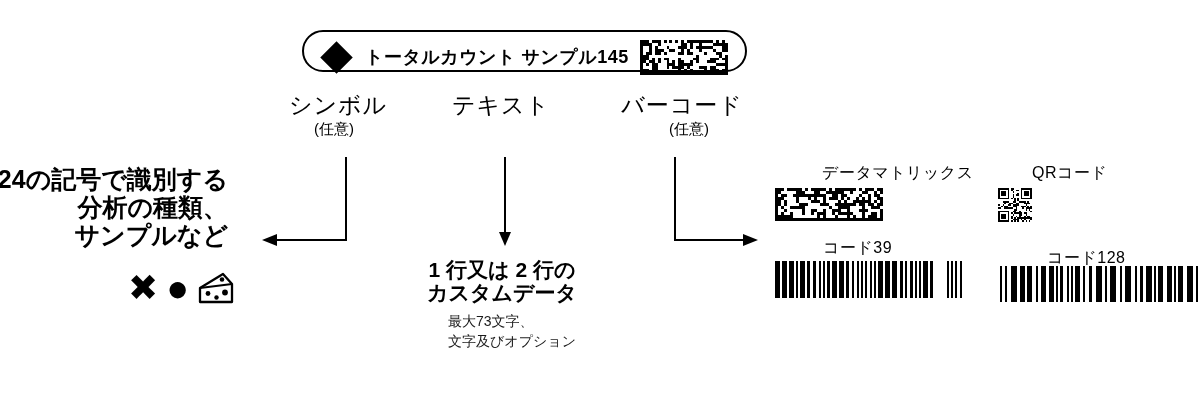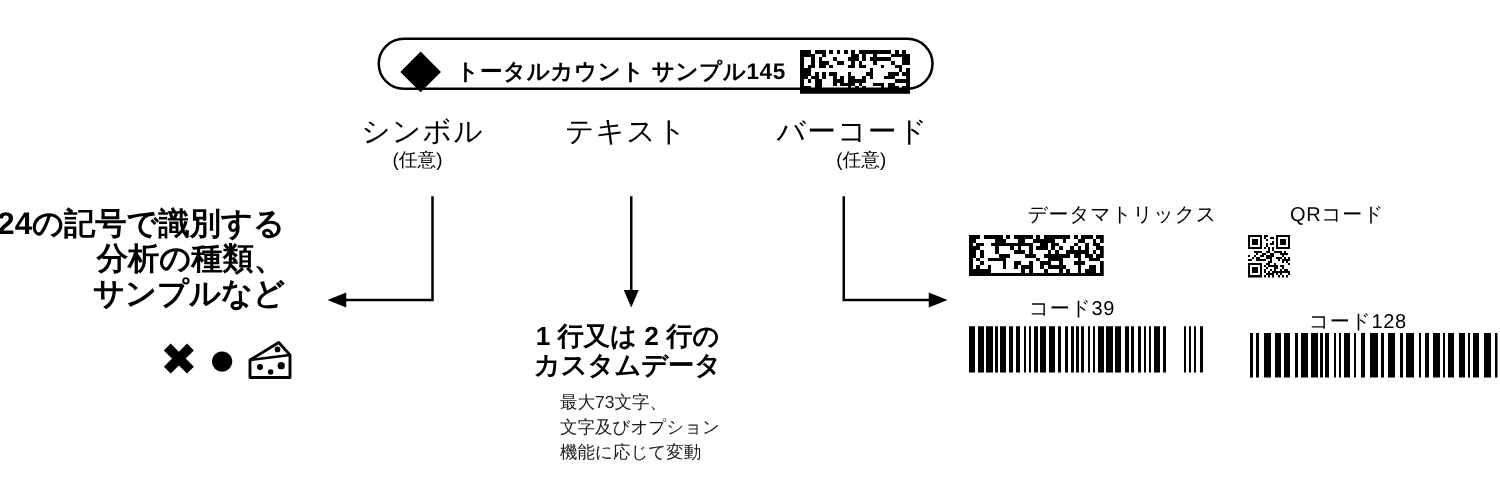--- a/index.html
+++ b/index.html
@@ -272,21 +272,20 @@
   </svg>
 </div>
 
 <div class="abs text-heading">
   <div>1 行又は 2 行の</div>
   <div>カスタムデータ</div>
 </div>
 <div class="abs text-detail">
   <div>最大73文字、</div>
   <div>文字及びオプション</div>
-  <div>機能に応じて変動</div>
 </div>
 
 <div class="abs bc-label" style="left:775px;top:161px">データマトリックス</div>
 <div class="abs bc-label" style="left:985px;top:161px">QRコード</div>
 
 <svg class="abs" style="left:775px;top:188px" width="108" height="33" viewBox="0 0 36 11" shape-rendering="crispEdges">
     <rect x="0" y="0" width="1" height="1"></rect>
     <rect x="0" y="1" width="1" height="1"></rect>
     <rect x="0" y="2" width="1" height="1"></rect>
     <rect x="0" y="3" width="1" height="1"></rect>

